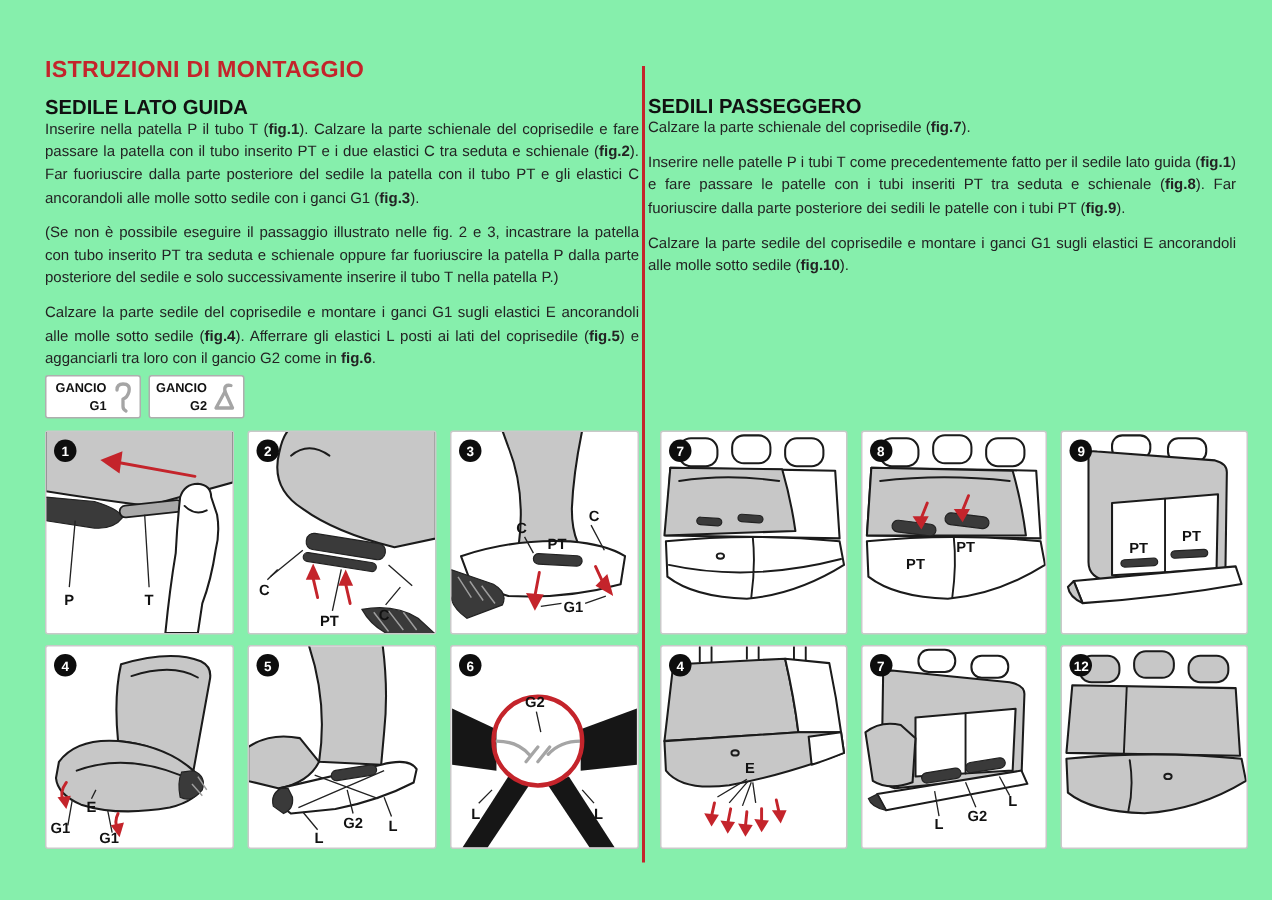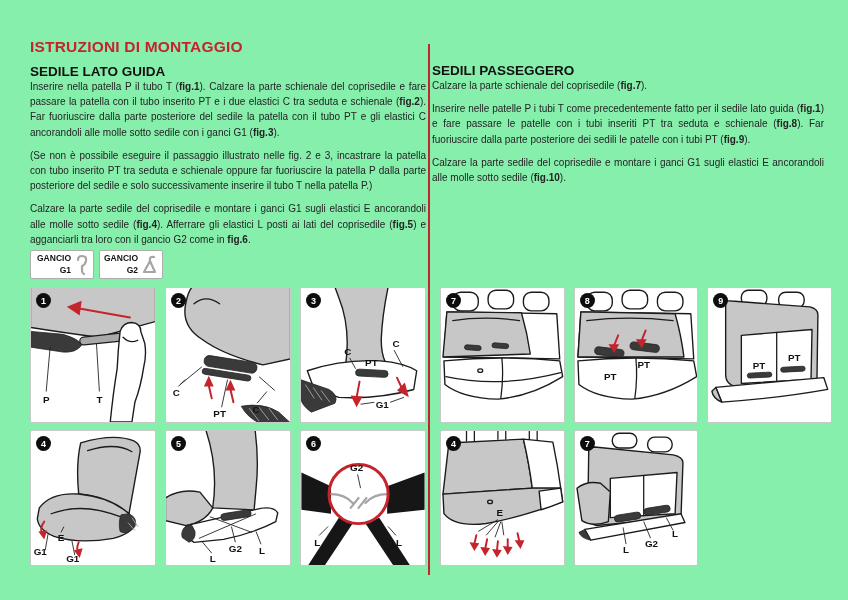--- a/index.html
+++ b/index.html
@@ -317,14 +317,27 @@
         <rect class="dark" x="40" y="84" width="27" height="7" rx="3.5" transform="rotate(-9 53 87)"></rect>
         <rect class="dark" x="70" y="77" width="27" height="7" rx="3.5" transform="rotate(-9 83 80)"></rect>
         <path class="dark" d="M10,100 L16,111 Q6,109 4,103 Z"></path>
         <path class="lead" d="M52,115 L49,98 M77,109 L70,92 M100,101 L93,88"></path>
         <text class="lbl" x="52" y="124" text-anchor="middle">L</text>
         <text class="lbl" x="78" y="118" text-anchor="middle">G2</text>
         <text class="lbl" x="102" y="108" text-anchor="middle">L</text>
       </svg>
     </div>
 
+    <div class="panel">
+      <div class="badge">12</div>
+      <svg viewBox="0 0 125 136">
+        <rect class="gray" x="12" y="6" width="27" height="18" rx="8"></rect>
+        <rect class="gray" x="49" y="3" width="27" height="18" rx="8"></rect>
+        <rect class="gray" x="86" y="6" width="27" height="18" rx="8"></rect>
+        <path class="gray" d="M7,26 L118,28 L121,74 L3,72 Z"></path>
+        <path class="ol" d="M44,27 L42,73"></path>
+        <path class="gray" d="M3,76 Q62,70 122,76 L125,91 Q92,111 56,113 Q20,112 4,99 Z"></path>
+        <path class="ol" d="M46,77 Q49,95 45,112"></path>
+        <ellipse class="ol" cx="72" cy="88" rx="2.5" ry="1.8"></ellipse>
+      </svg>
+    </div>
   </div>
 </div>
 
 </body></html>

